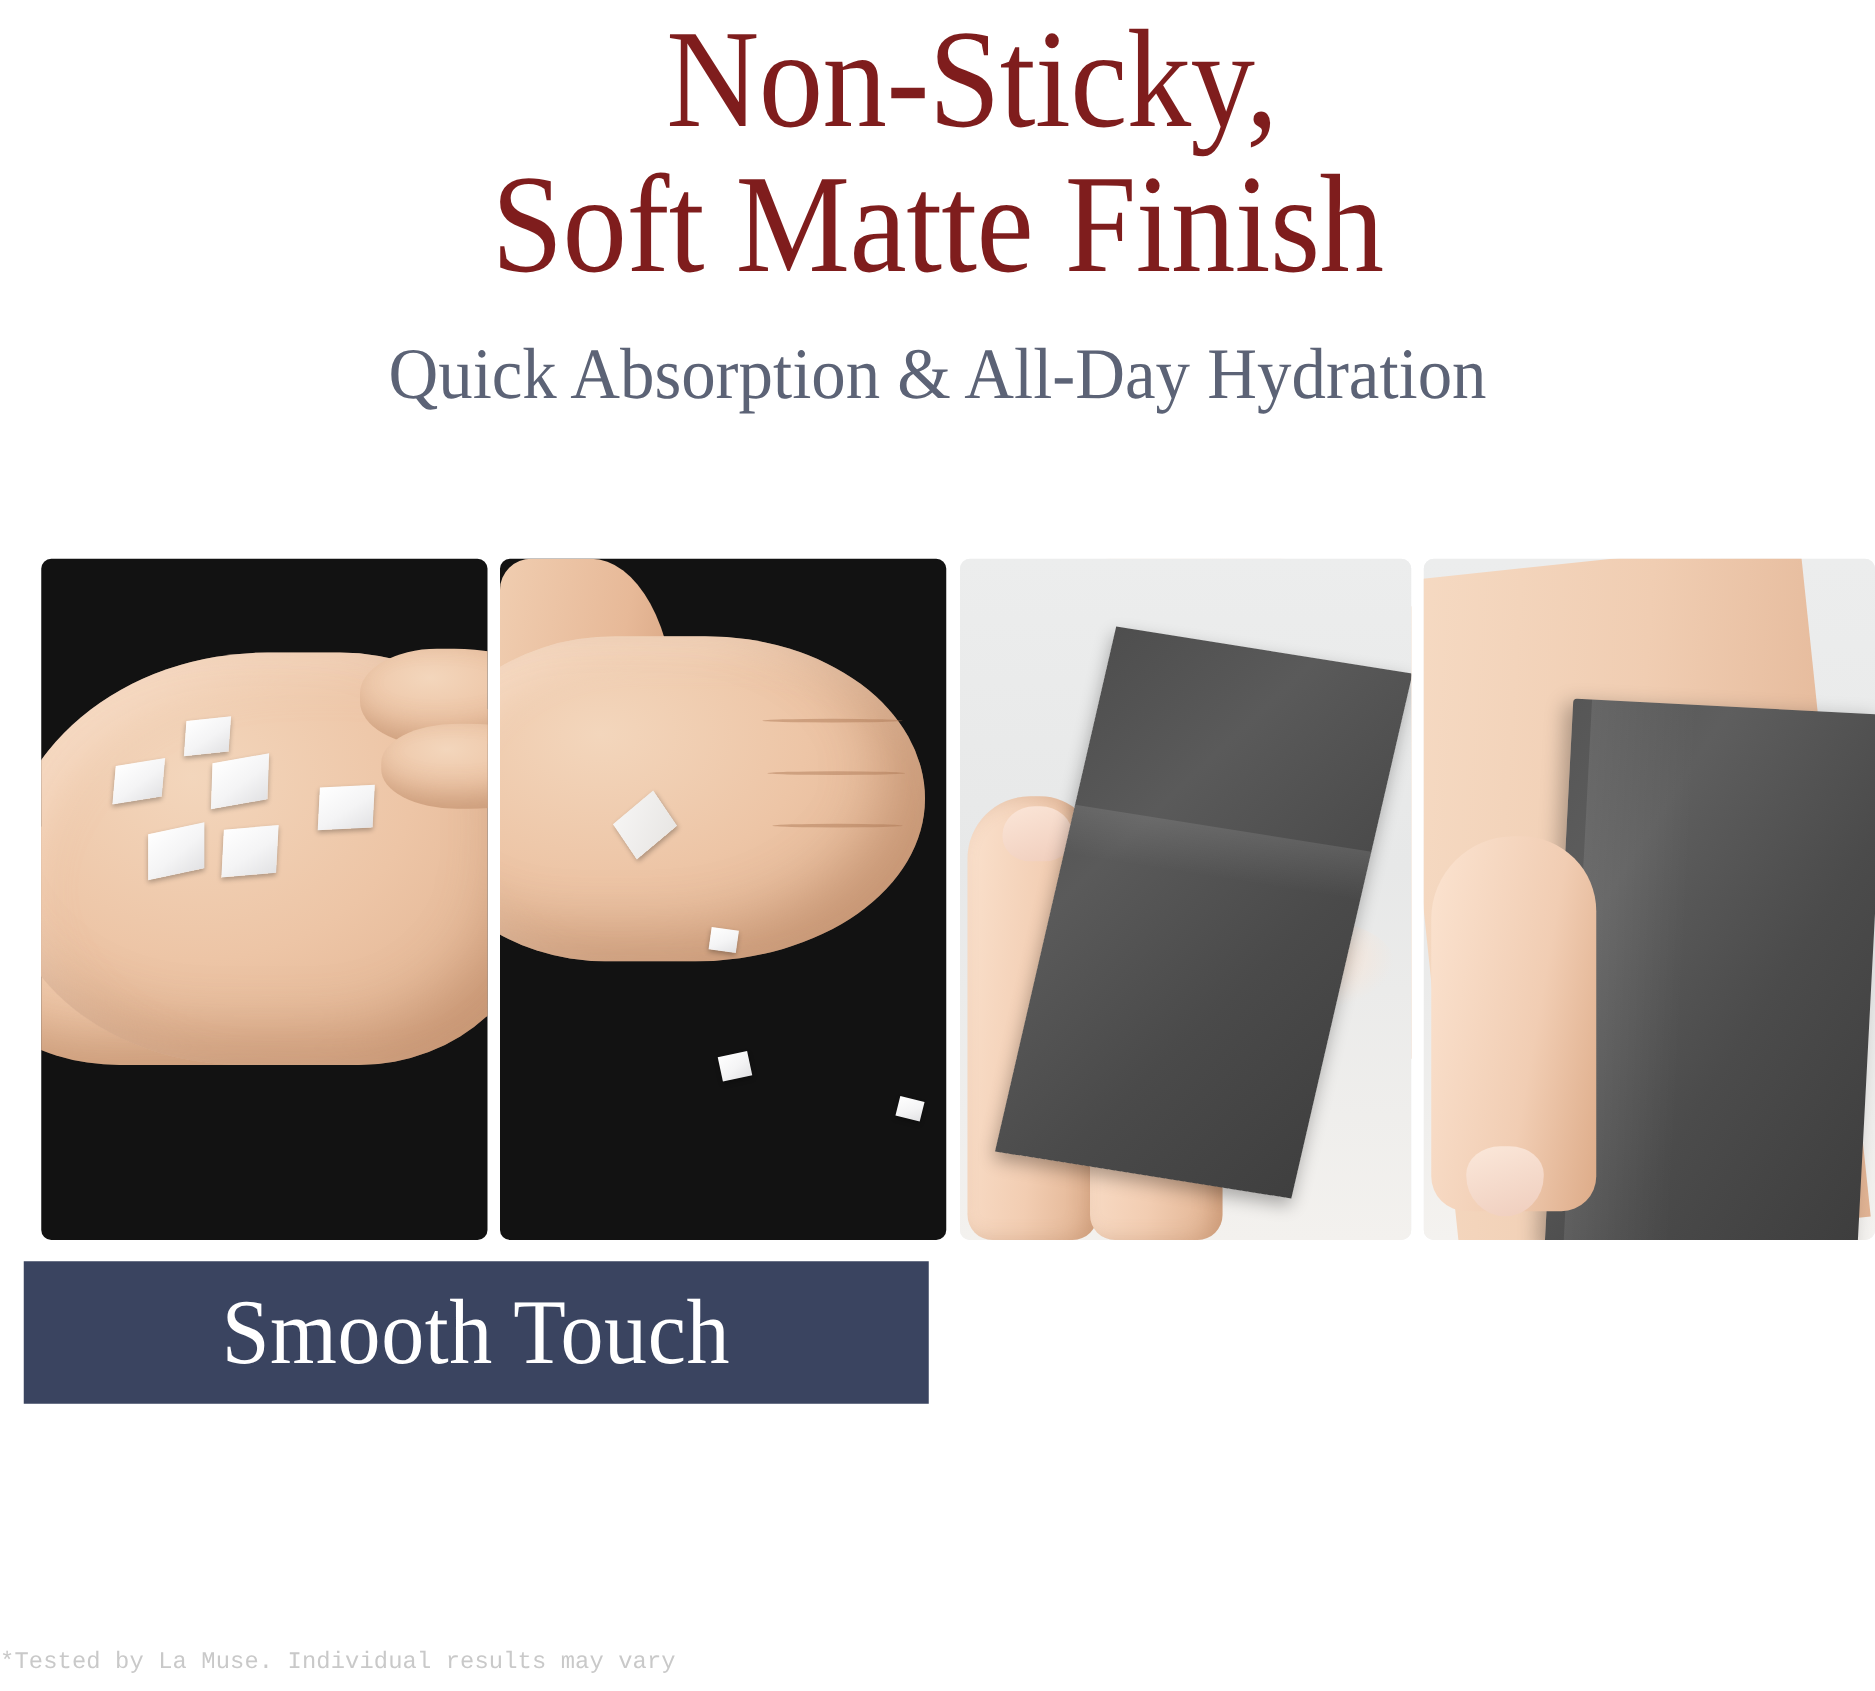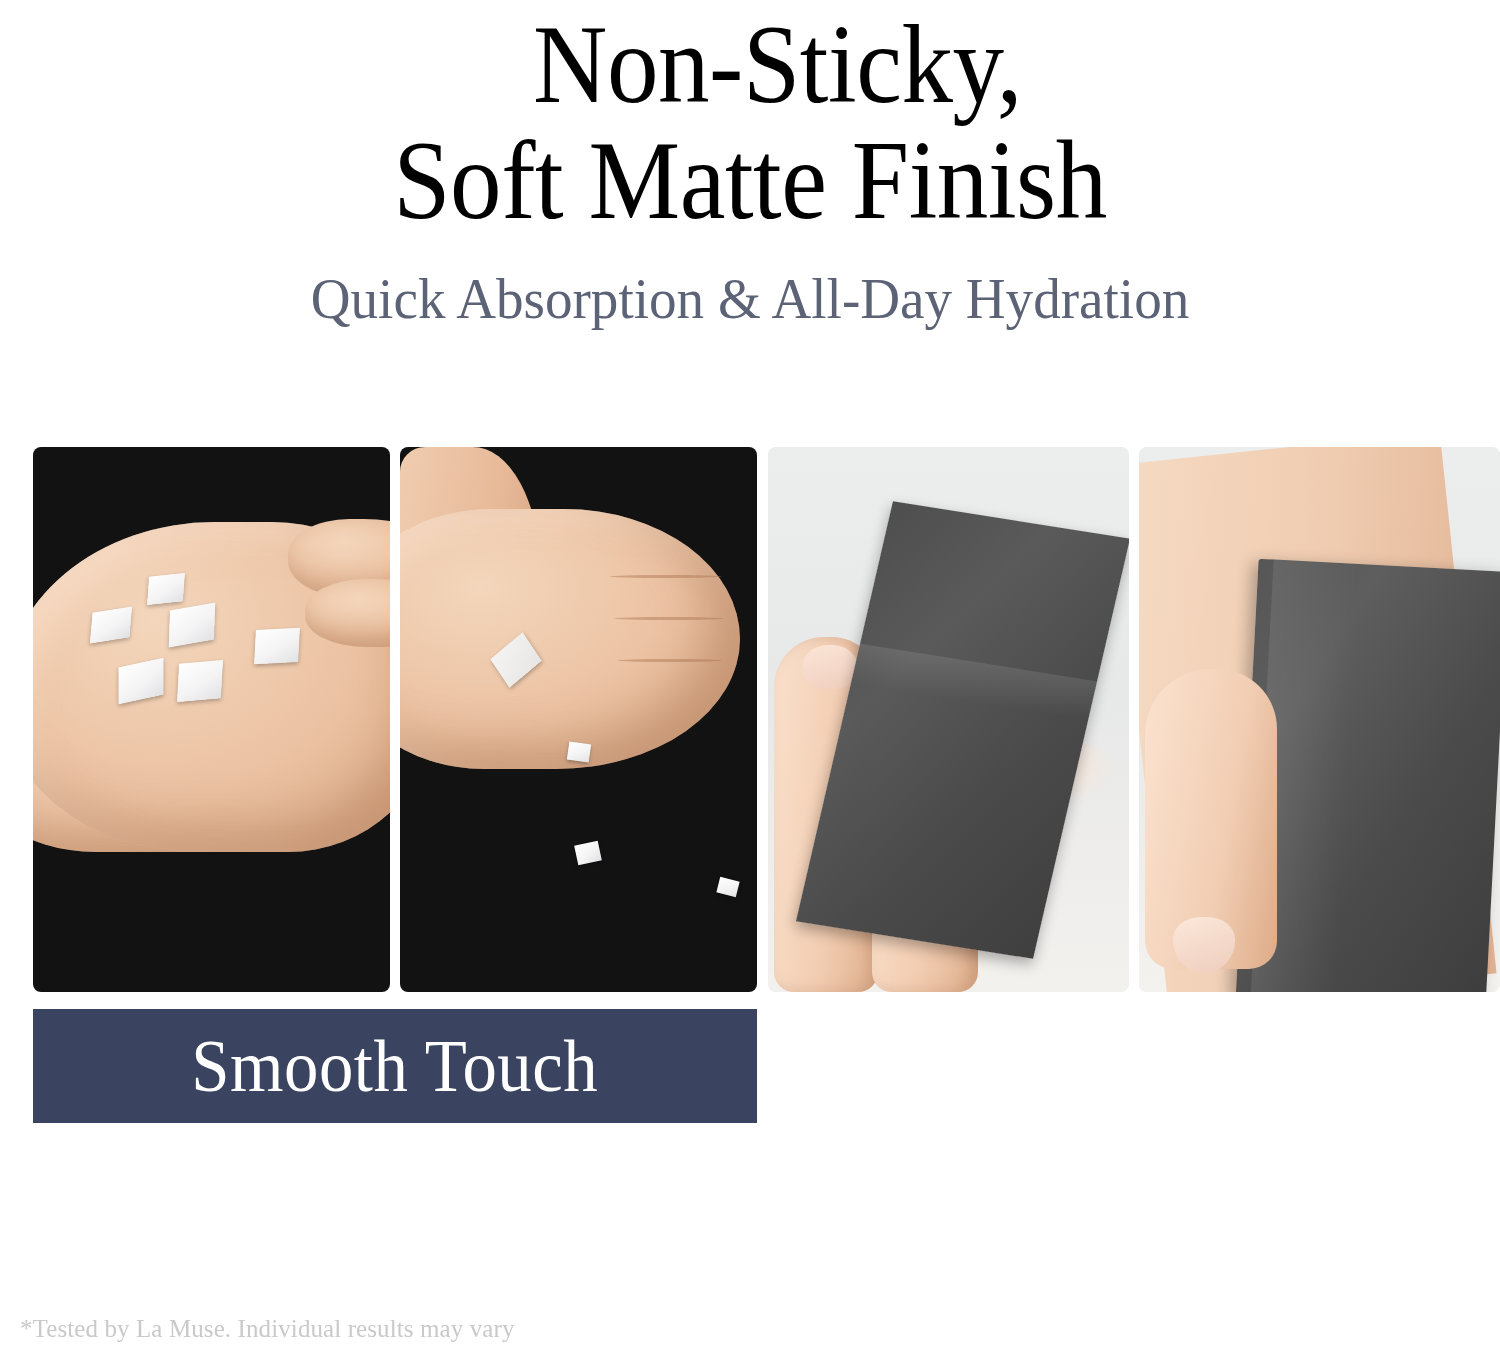--- a/index.html
+++ b/index.html
@@ -23,21 +23,21 @@
   .headline {
     position: absolute;
     left: 0;
     top: 6px;
     width: 1500px;
     text-align: center;
     font-family: "Liberation Serif", "DejaVu Serif", serif;
     font-size: 112px;
     line-height: 116px;
     letter-spacing: -0.5px;
-    color: #000000;
+    color: #7f1d1d;
     font-weight: 400;
   }
   .headline .hl-line {
     display: block;
     transform: scaleX(0.92);
   }
   .headline .hl-line-1 { padding-left: 60px; }
   .headline .hl-line-2 { padding-left: 0px; }
 
   .subhead {
@@ -264,30 +264,30 @@
   .caption span {
     font-family: "Liberation Serif", "DejaVu Serif", serif;
     color: #ffffff;
     font-size: 74px;
     line-height: 78px;
     font-weight: 400;
     letter-spacing: 0.5px;
     transform: scaleX(0.93);
     white-space: nowrap;
   }
-  .caption-left  { left: 33px;  width: 724px;  background: #3a4460; }
+  .caption-left  { left: 19px;  width: 724px;  background: #3a4460; }
   .caption-right { left: 768px; width: 732px;  background: #57607a; }
 
   
   .footnote {
     position: absolute;
-    left: 20px;
+    left: 0;
     top: 1314px;
-    font-family: Liberation Serif, serif;
-    font-size: 25px;
+    font-family: Liberation Mono, monospace;
+    font-size: 19px;
     line-height: 30px;
     color: #c9c9c9;
     letter-spacing: 0.1px;
     white-space: nowrap;
   }
 </style>
 </head>
 <body>
 
 <div class="page">

